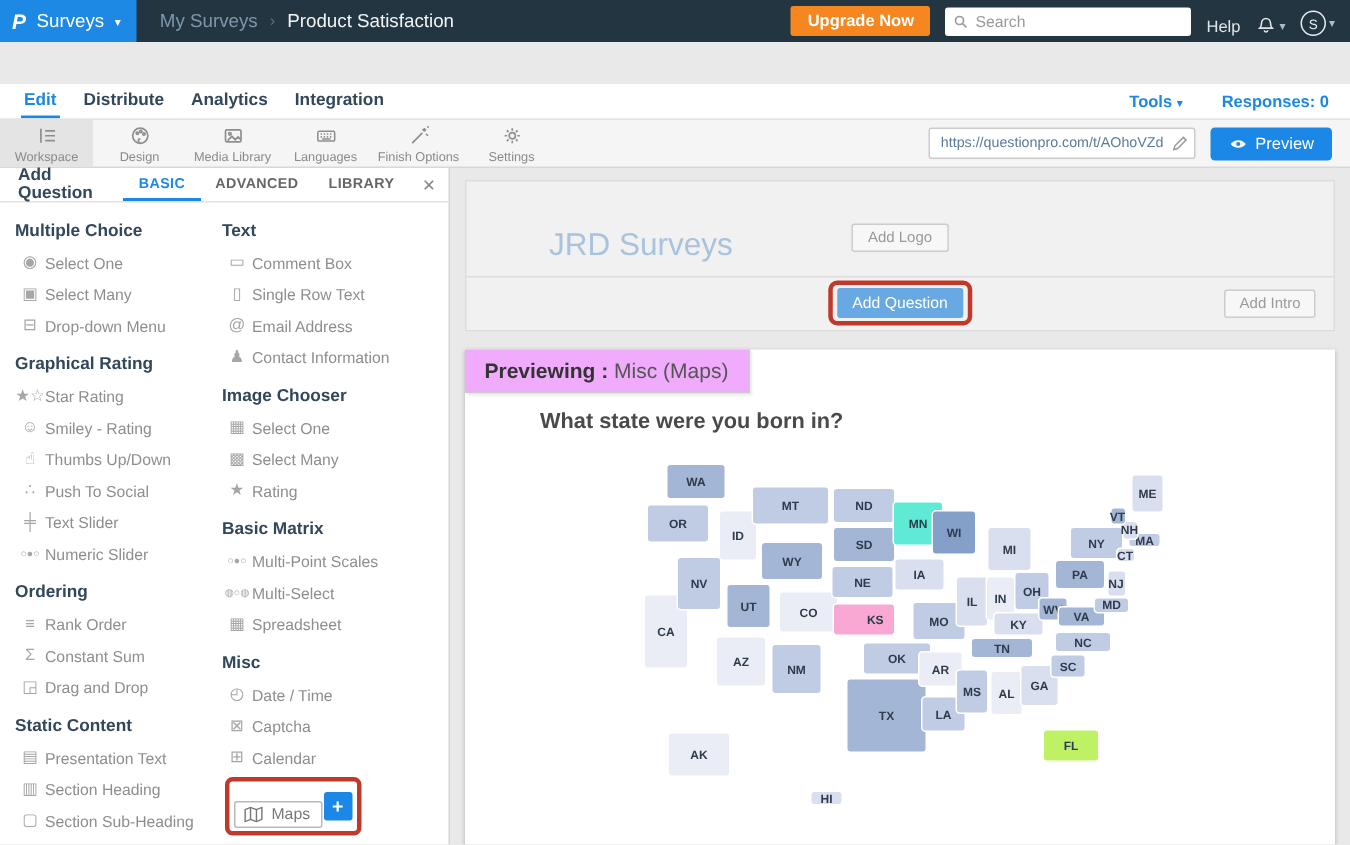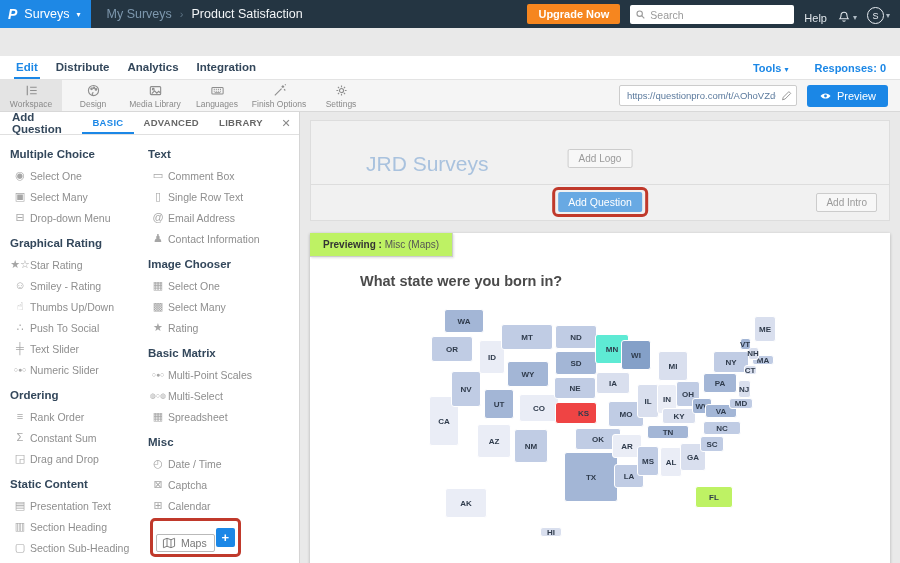--- a/index.html
+++ b/index.html
@@ -72,21 +72,21 @@
   .survey-head { background:#f1f1f1; border:1px solid #ddd; position:relative; }
   .survey-head-top { height:64px; position:relative; border-bottom:1px solid #ddd; }
   .add-logo-btn { position:absolute; left:50%; transform:translateX(-50%); top:8px; background:#f7f7f7; border:1px solid #ccc; border-radius:2px; color:#9a9a9a; font-size:10px; padding:3px 10px; cursor:pointer;margin-top:20px; }
   .survey-title { position:absolute; left:55px; bottom:8px; font-size:21px; color:#a9c2de; }
   .survey-head-bottom { height:35px; position:relative; }
   .addq-outline { position:absolute; left:50%; transform:translateX(-50%); top:2px; border:3px solid #c0392b; border-radius:6px; padding:2px 3px; }
   .addq-btn { background:#68a9e3; border:none; color:#fff; font-size:10.5px; padding:4px 10px; border-radius:2px; cursor:pointer; }
   .add-intro-btn { position:absolute; right:12px; top:8px; background:#f7f7f7; border:1px solid #ccc; border-radius:2px; color:#9a9a9a; font-size:10px; padding:3px 9px; cursor:pointer; }
 
   .preview-card { margin-top:12px; background:#fff; height:334px; position:relative; box-shadow:0 1px 3px rgba(0,0,0,.25); }
-  .preview-tab { position:absolute; left:0; top:0; background:#bef264; border-right:1px solid #ccc; border-bottom:1px solid #ccc; box-shadow:1px 1px 2px rgba(0,0,0,.12); padding:6px 13px; font-size:10px; color:#555; }
+  .preview-tab { position:absolute; left:0; top:0; background:#f0abfc; border-right:1px solid #ccc; border-bottom:1px solid #ccc; box-shadow:1px 1px 2px rgba(0,0,0,.12); padding:6px 13px; font-size:14px; color:#555; }
   .preview-tab b { color:#333; }
   .question-text { position:absolute; left:50px; top:40px; font-size:14.5px; font-weight:600; color:#4a4a4a; }
   .usmap { position:absolute; left:50%; transform:translateX(-50%); top:66px; width:400px; height:252px; }
   .state { position:absolute; border:1px solid #fff; border-radius:3px; display:flex; align-items:center; justify-content:center; font-size:8px; font-weight:bold; color:#2f3b4c; cursor:pointer; }
   .next-strip { margin-top:8px; height:10px; background:#f0f0f0; border:1px solid #ddd; border-bottom:none; }
 
   svg { display:block; }
 </style>
 </head>
 <body>
@@ -393,21 +393,21 @@
             <div class="state" style="left: 51px; top: 72px; width: 30px; height: 36px; background: rgb(192, 204, 228);">NV</div>
             <div class="state" style="left: 101px; top: 25px; width: 52px; height: 26px; background: rgb(192, 204, 228);">MT</div>
             <div class="state" style="left: 107px; top: 62px; width: 42px; height: 26px; background: rgb(163, 182, 214);">WY</div>
             <div class="state" style="left: 84px; top: 90px; width: 30px; height: 30px; background: rgb(163, 182, 214);">UT</div>
             <div class="state" style="left: 77px; top: 125px; width: 34px; height: 34px; background: rgb(234, 237, 246);">AZ</div>
             <div class="state" style="left: 119px; top: 95px; width: 40px; height: 28px; background: rgb(234, 237, 246);">CO</div>
             <div class="state" style="left: 114px; top: 130px; width: 34px; height: 34px; background: rgb(192, 204, 228);">NM</div>
             <div class="state" style="left: 155px; top: 26px; width: 42px; height: 24px; background: rgb(192, 204, 228);">ND</div>
             <div class="state" style="left: 155px; top: 52px; width: 42px; height: 24px; background: rgb(163, 182, 214);">SD</div>
             <div class="state" style="left: 154px; top: 78px; width: 42px; height: 22px; background: rgb(192, 204, 228);">NE</div>
-            <div class="state" style="left: 155px; top: 103px; width: 42px; height: 22px; background: #ef4444; padding-left: 15px;">KS</div>
+            <div class="state" style="left: 155px; top: 103px; width: 42px; height: 22px; background: #f9a8d4; padding-left: 15px;">KS</div>
             <div class="state" style="left: 175px; top: 129px; width: 46px; height: 22px; background: rgb(192, 204, 228);">OK</div>
             <div class="state" style="left: 164px; top: 153px; width: 54px; height: 50px; background: rgb(163, 182, 214);">TX</div>
             <div class="state" style="left: 195px; top: 35px; width: 34px; height: 30px; background: #5eead4;">MN</div>
             <div class="state" style="left: 196px; top: 73px; width: 34px; height: 22px; background: rgb(217, 223, 238);">IA</div>
             <div class="state" style="left: 208px; top: 102px; width: 36px; height: 26px; background: rgb(192, 204, 228);">MO</div>
             <div class="state" style="left: 212px; top: 135px; width: 30px; height: 24px; background: rgb(234, 237, 246);">AR</div>
             <div class="state" style="left: 214px; top: 165px; width: 30px; height: 24px; background: rgb(192, 204, 228);">LA</div>
             <div class="state" style="left: 221px; top: 41px; width: 30px; height: 30px; background: rgb(132, 160, 200);">WI</div>
             <div class="state" style="left: 237px; top: 85px; width: 22px; height: 34px; background: rgb(217, 223, 238);">IL</div>
             <div class="state" style="left: 237px; top: 147px; width: 22px; height: 30px; background: rgb(192, 204, 228);">MS</div>

